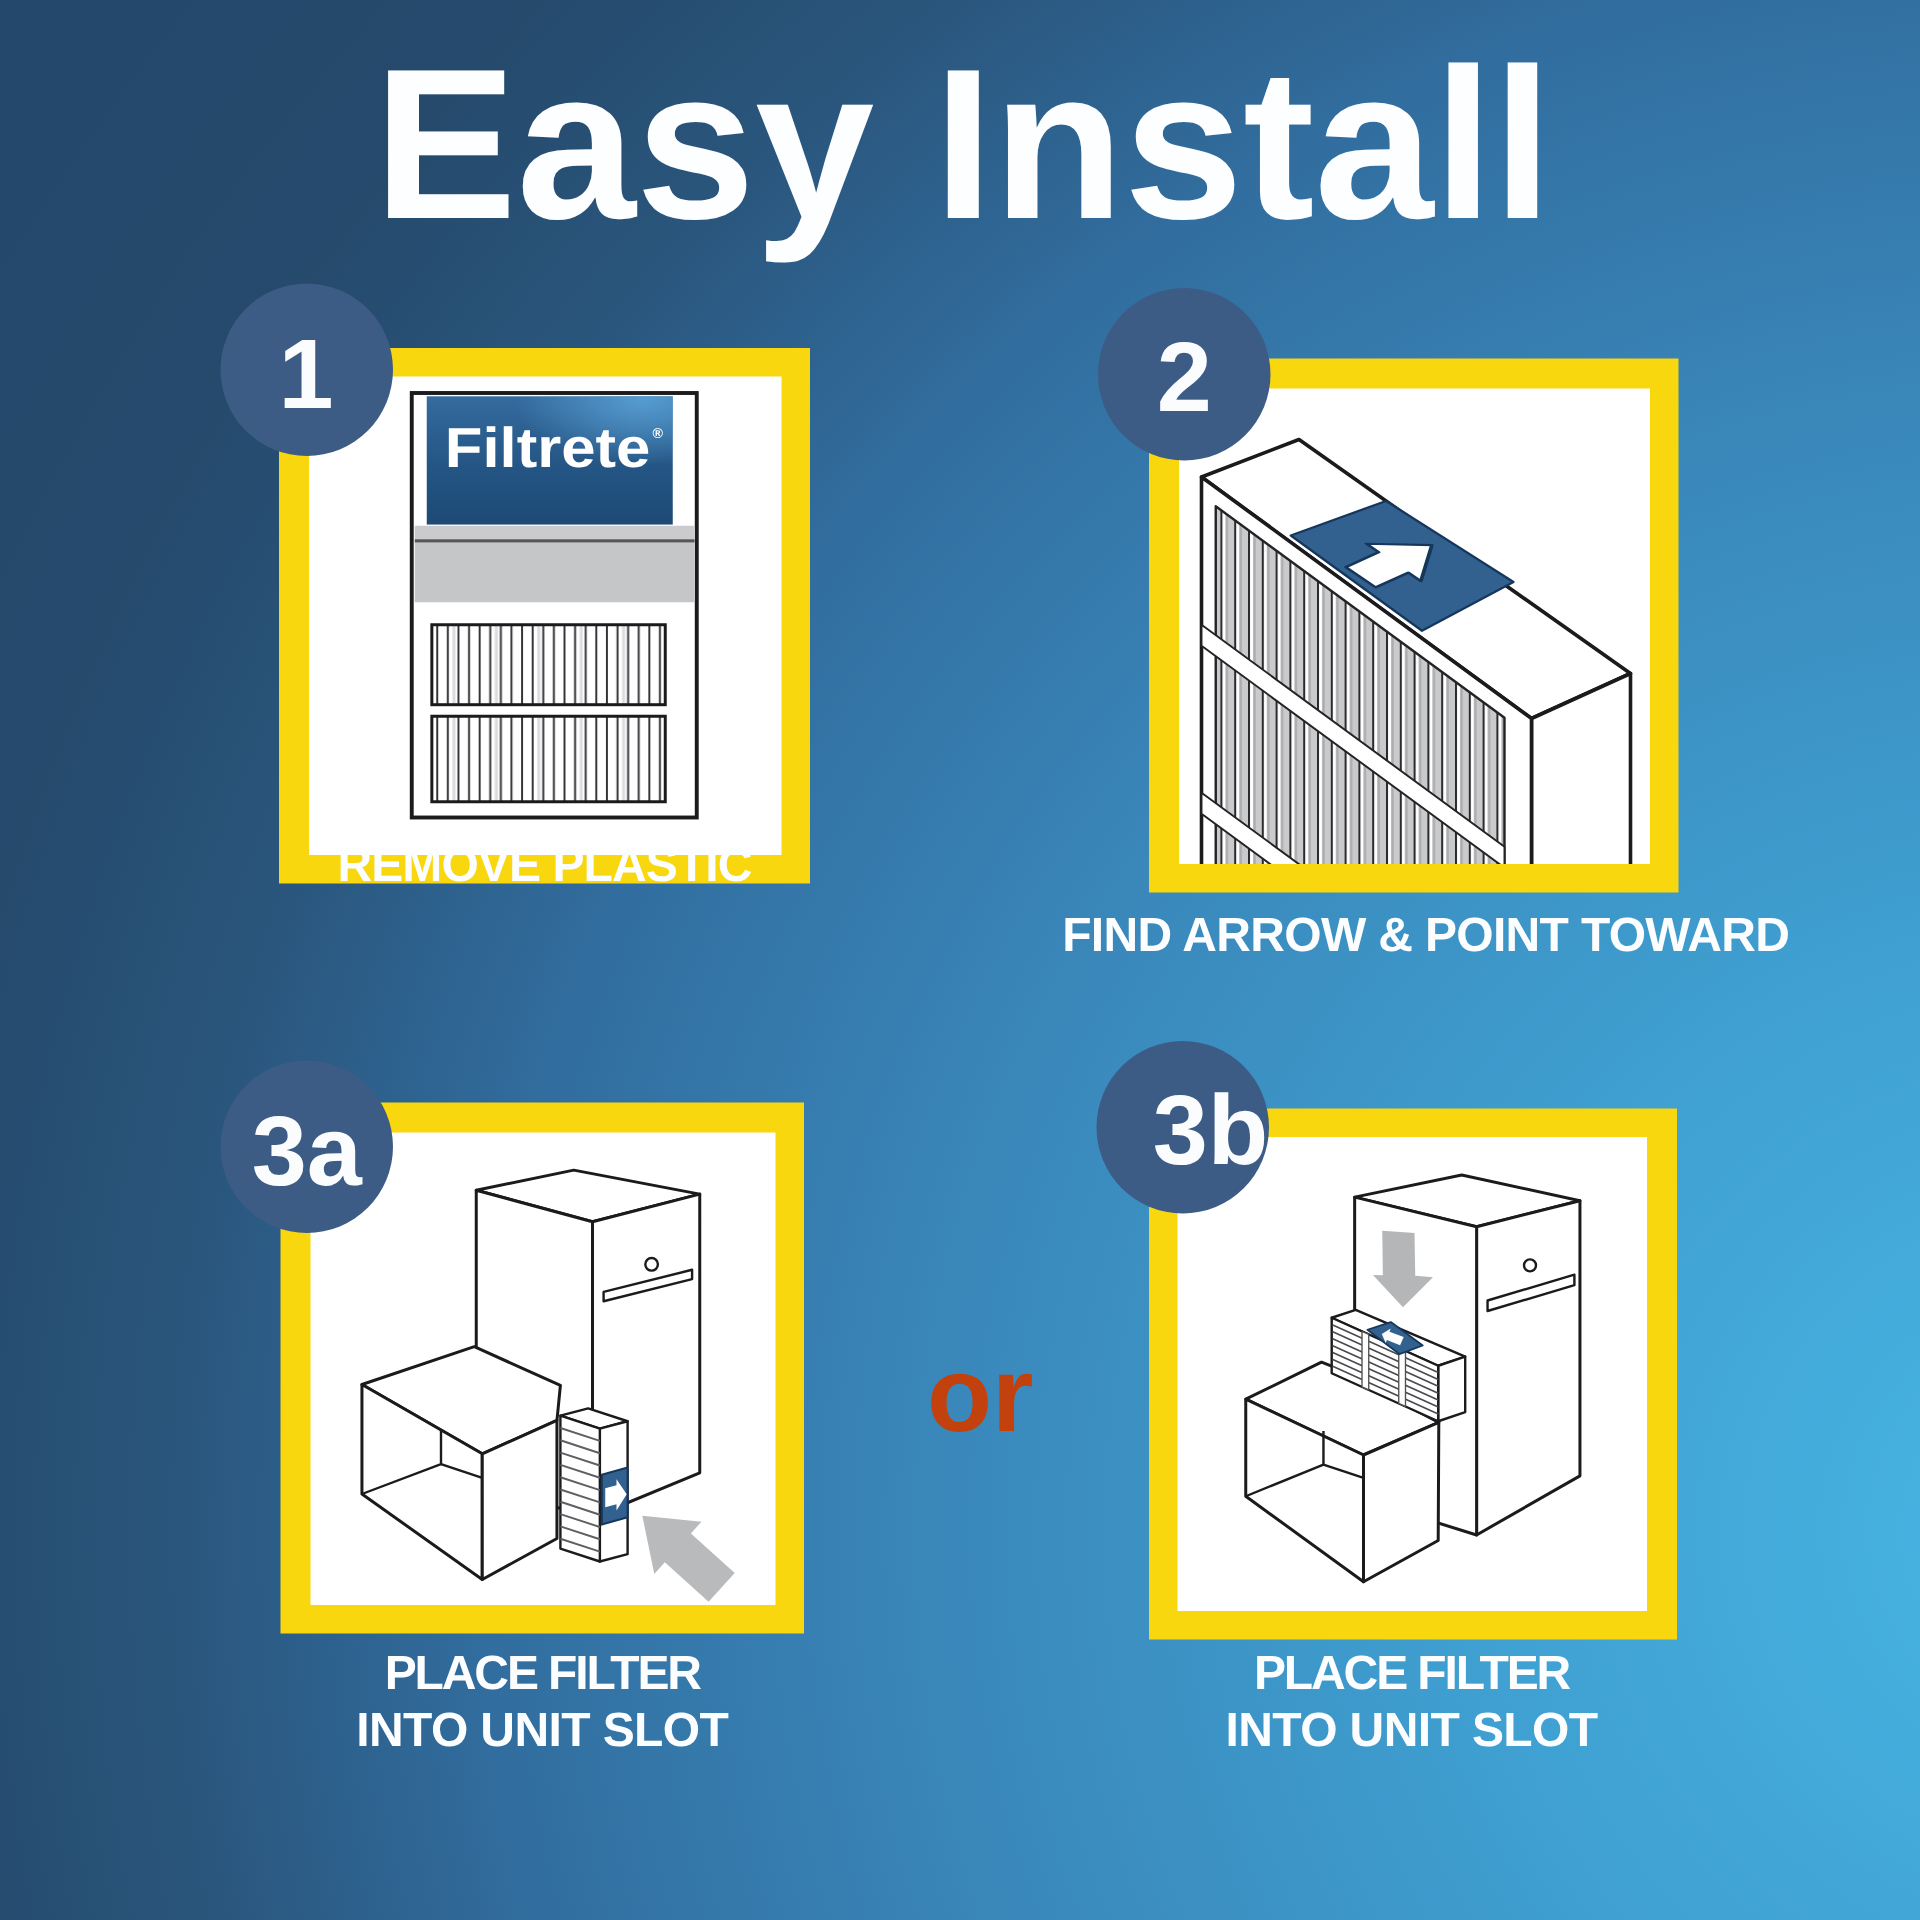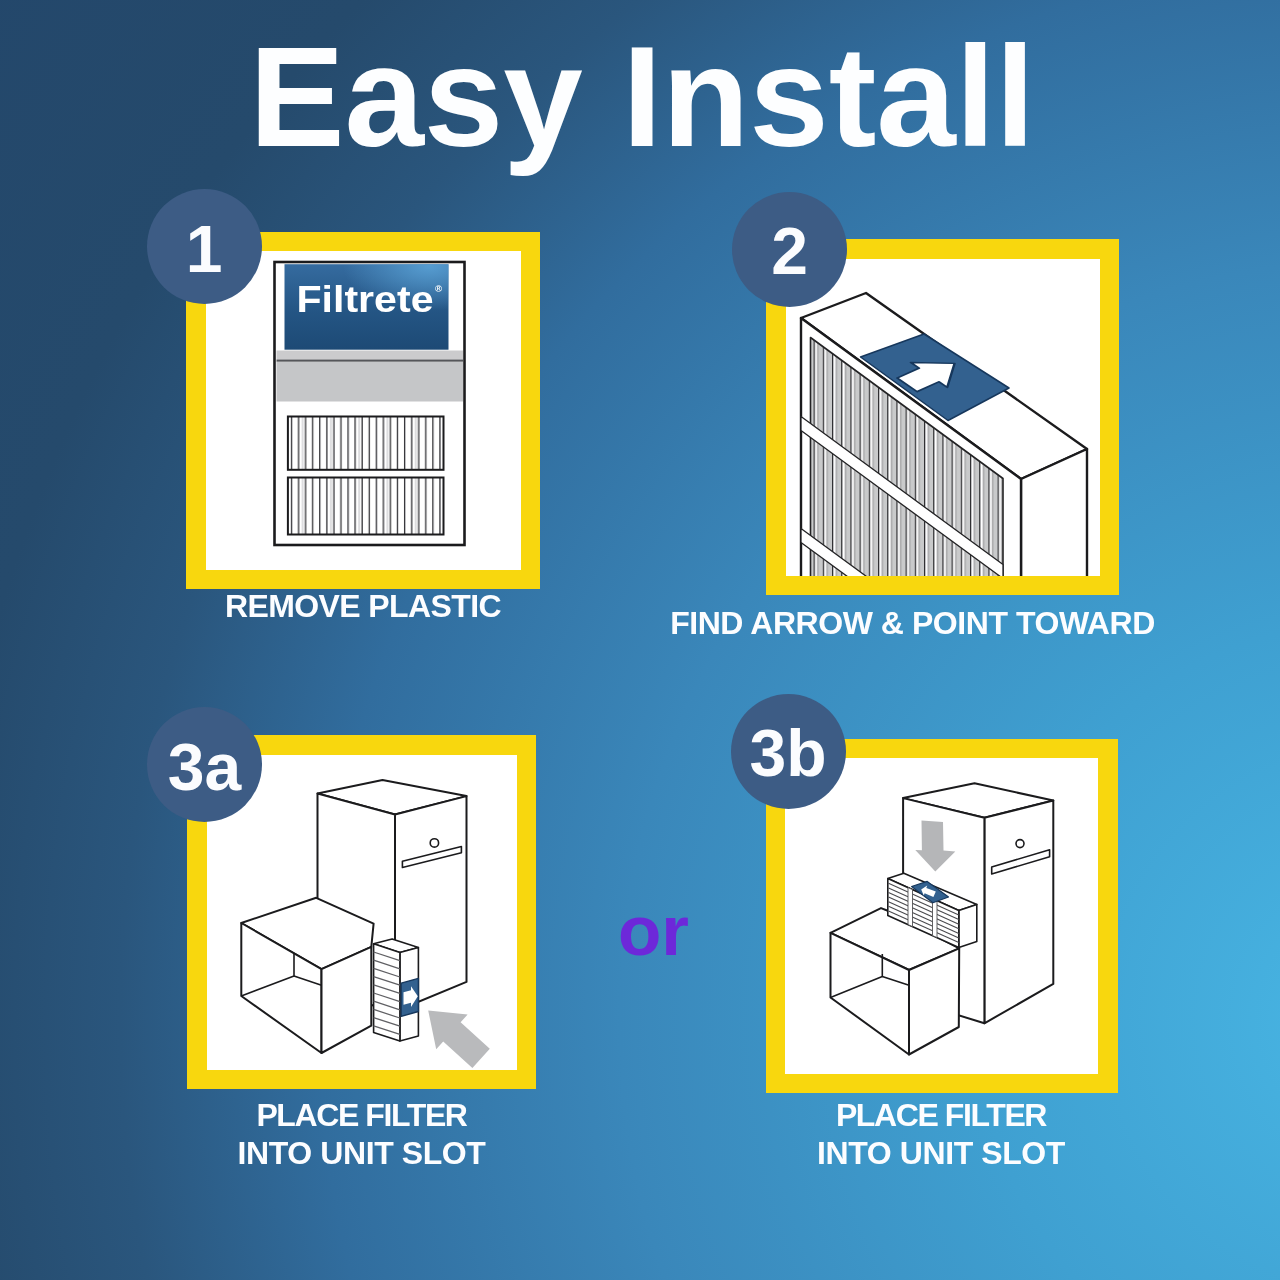--- a/index.html
+++ b/index.html
@@ -17,21 +17,21 @@
     letter-spacing:-0.1px;
   }
   .panel{position:absolute; background:#f8d70e;}
   .pw{position:absolute; background:#ffffff;}
   .circ{position:absolute; width:115px; height:115px; border-radius:50%;
     background:#3d5c85; color:#fbfcfe; font-weight:bold; font-size:66px;
     text-align:center; line-height:115px; padding-top:2.5px; box-sizing:content-box;
     height:112.5px;}
   .cap{position:absolute; color:#fcfdff; font-weight:bold; font-size:32px;
     line-height:39px; text-align:center; letter-spacing:0.2px;}
-  .or{position:absolute; color:#6d28d9; font-weight:bold; font-size:71px;}
+  .or{position:absolute; color:#c2410c; font-weight:bold; font-size:71px;}
 </style>
 </head>
 <body>
   <div class="title">Easy Install</div>
 
   <div class="panel" style="left:186px;top:232px;width:354px;height:357px;">
     <div class="pw" style="left:19.5px;top:19px;right:19.5px;bottom:19.5px;"></div>
   </div>
   <svg class="abs" style="left:205.5px;top:251px;" width="315" height="319" viewBox="0 0 315 319">
     <defs>
@@ -58,21 +58,21 @@
     <rect x="78.5" y="13.2" width="164" height="85.5" fill="url(#flabH)"></rect>
     <text x="90.5" y="60.5" font-size="37.5" font-weight="bold" fill="#ffffff" textLength="137" lengthAdjust="spacingAndGlyphs">Filtrete</text>
     <text x="229" y="41" font-size="9.5" font-weight="bold" fill="#ffffff">®</text>
     <rect x="70.5" y="99.5" width="186.5" height="9" fill="#cbcbcd"></rect>
     <rect x="70.5" y="108.5" width="186.5" height="2.3" fill="#55565a"></rect>
     <rect x="70.5" y="110.8" width="186.5" height="39.7" fill="#c5c6c8"></rect>
     <rect x="81.9" y="165.5" width="155.6" height="53.3" fill="url(#pleat1)" stroke="#1b1b1d" stroke-width="2"></rect>
     <rect x="81.9" y="226.5" width="155.6" height="57" fill="url(#pleat1)" stroke="#1b1b1d" stroke-width="2"></rect>
   </svg>
   <div class="circ" style="left:146.5px;top:189px;">1</div>
-  <div class="cap" style="left:186px;top:587px;width:354px;"><span style="letter-spacing:-0.6px">REMOVE PLASTIC</span><br></div>
+  <div class="cap" style="left:186px;top:557px;width:354px;"><span style="letter-spacing:-0.6px">REMOVE PLASTIC</span><br></div>
 
   <div class="panel" style="left:766px;top:239px;width:353px;height:356px;">
     <div class="pw" style="left:19.5px;top:19.5px;right:19.5px;bottom:19.5px;"></div>
   </div>
   <svg class="abs" style="left:785.5px;top:258.5px;" width="314" height="317" viewBox="0 0 314 317">
     <defs>
       <pattern id="pleat2" width="9.2" height="10" patternUnits="userSpaceOnUse">
         <rect width="9.2" height="10" fill="#c9cacb"></rect>
         <rect width="1.4" height="10" fill="#2b2b2e"></rect>
         <rect x="1.4" width="2.1" height="10" fill="#ffffff"></rect>
@@ -93,21 +93,21 @@
       <polygon points="24.5,78.5 217,219.5 217,319 24.5,319" fill="url(#pleat2)" stroke="#232325" stroke-width="1.6"></polygon>
 
       <polygon points="15,157.5 217,305.5 217,319.5 15,171.5" fill="#ffffff" stroke="#232325" stroke-width="1.3"></polygon>
       <polygon points="15,269.5 217,417.5 217,431.5 15,283.5" fill="#ffffff" stroke="#232325" stroke-width="1.3"></polygon>
 
       <polygon points="74.5,98 138,75 223,129 162,161.5" fill="#33618f" stroke="#16375c" stroke-width="1.5"></polygon>
       <path transform="matrix(0.827,0.567,0.912,-0.412,74.5,98)" d="M40 4 L64 4 L64 28 L74 28 L52 56 L30 28 L40 28 Z" fill="#ffffff" stroke="#16375c" stroke-width="2"></path>
     </g>
   </svg>
   <div class="circ" style="left:732px;top:191.5px;">2</div>
-  <div class="cap" style="left:610px;top:603.9px;width:605px;"><span style="letter-spacing:-0.45px">FIND ARROW &amp; POINT TOWARD</span><br></div>
+  <div class="cap" style="left:648px;top:603.9px;width:605px;"><span style="letter-spacing:-0.45px">FIND ARROW &amp; POINT TOWARD</span><br></div>
 
   <div class="panel" style="left:187px;top:735px;width:349px;height:354px;">
     <div class="pw" style="left:19.5px;top:19.5px;right:19.5px;bottom:19.5px;"></div>
   </div>
   <svg class="abs" style="left:206.5px;top:754.5px;" width="310" height="315" viewBox="0 0 310 315">
     <g fill="#ffffff" stroke="#1b1b1d" stroke-width="2" stroke-linejoin="round">
 
       <polygon points="110.5,38.5 175.5,25.1 259.5,41.1 188,59.5"></polygon>
       <polygon points="188,59.5 259.5,41.1 259.5,226.9 188,256.5"></polygon>
       <polygon points="110.5,38.5 188,59.5 188,256.5 110.5,235"></polygon>
@@ -175,16 +175,16 @@
         <line x1="103.5" y1="143.7" x2="173.8" y2="175.4"></line>
         <line x1="103.5" y1="148.3" x2="173.8" y2="180"></line>
         <line x1="103.5" y1="152.9" x2="173.8" y2="184.6"></line>
       </g>
       <polygon points="123,129.6 127.5,131.6 127.5,168.6 123,166.6" stroke="#505052" stroke-width="0.9"></polygon>
       <polygon points="147.5,140.6 152,142.6 152,179.6 147.5,177.6" stroke="#505052" stroke-width="0.9"></polygon>
       <polygon points="126.6,128.5 142.2,123.4 163.5,139 147.9,144.7" fill="#33618f" stroke="#16375c" stroke-width="1.2"></polygon>
       <polygon points="136.2,131.4 142.2,127.6 141.3,129.9 150.8,133.4 148.4,138.9 139.6,135.3 138.8,137.4" stroke="none"></polygon>
     </g>
   </svg>
-  <div class="circ" style="left:730.5px;top:693.5px;">3b</div>
+  <div class="circ" style="left:730.5px;top:693.5px;text-align:right;">3b</div>
   <div class="cap" style="left:765px;top:1097.2px;width:352px;line-height:37.5px;"><span style="letter-spacing:-1.4px">PLACE FILTER</span><br><span style="letter-spacing:-0.4px">INTO UNIT SLOT</span></div>
 
   <div class="or" style="left:618px;top:889.5px;">or</div>
 
 </body></html>

